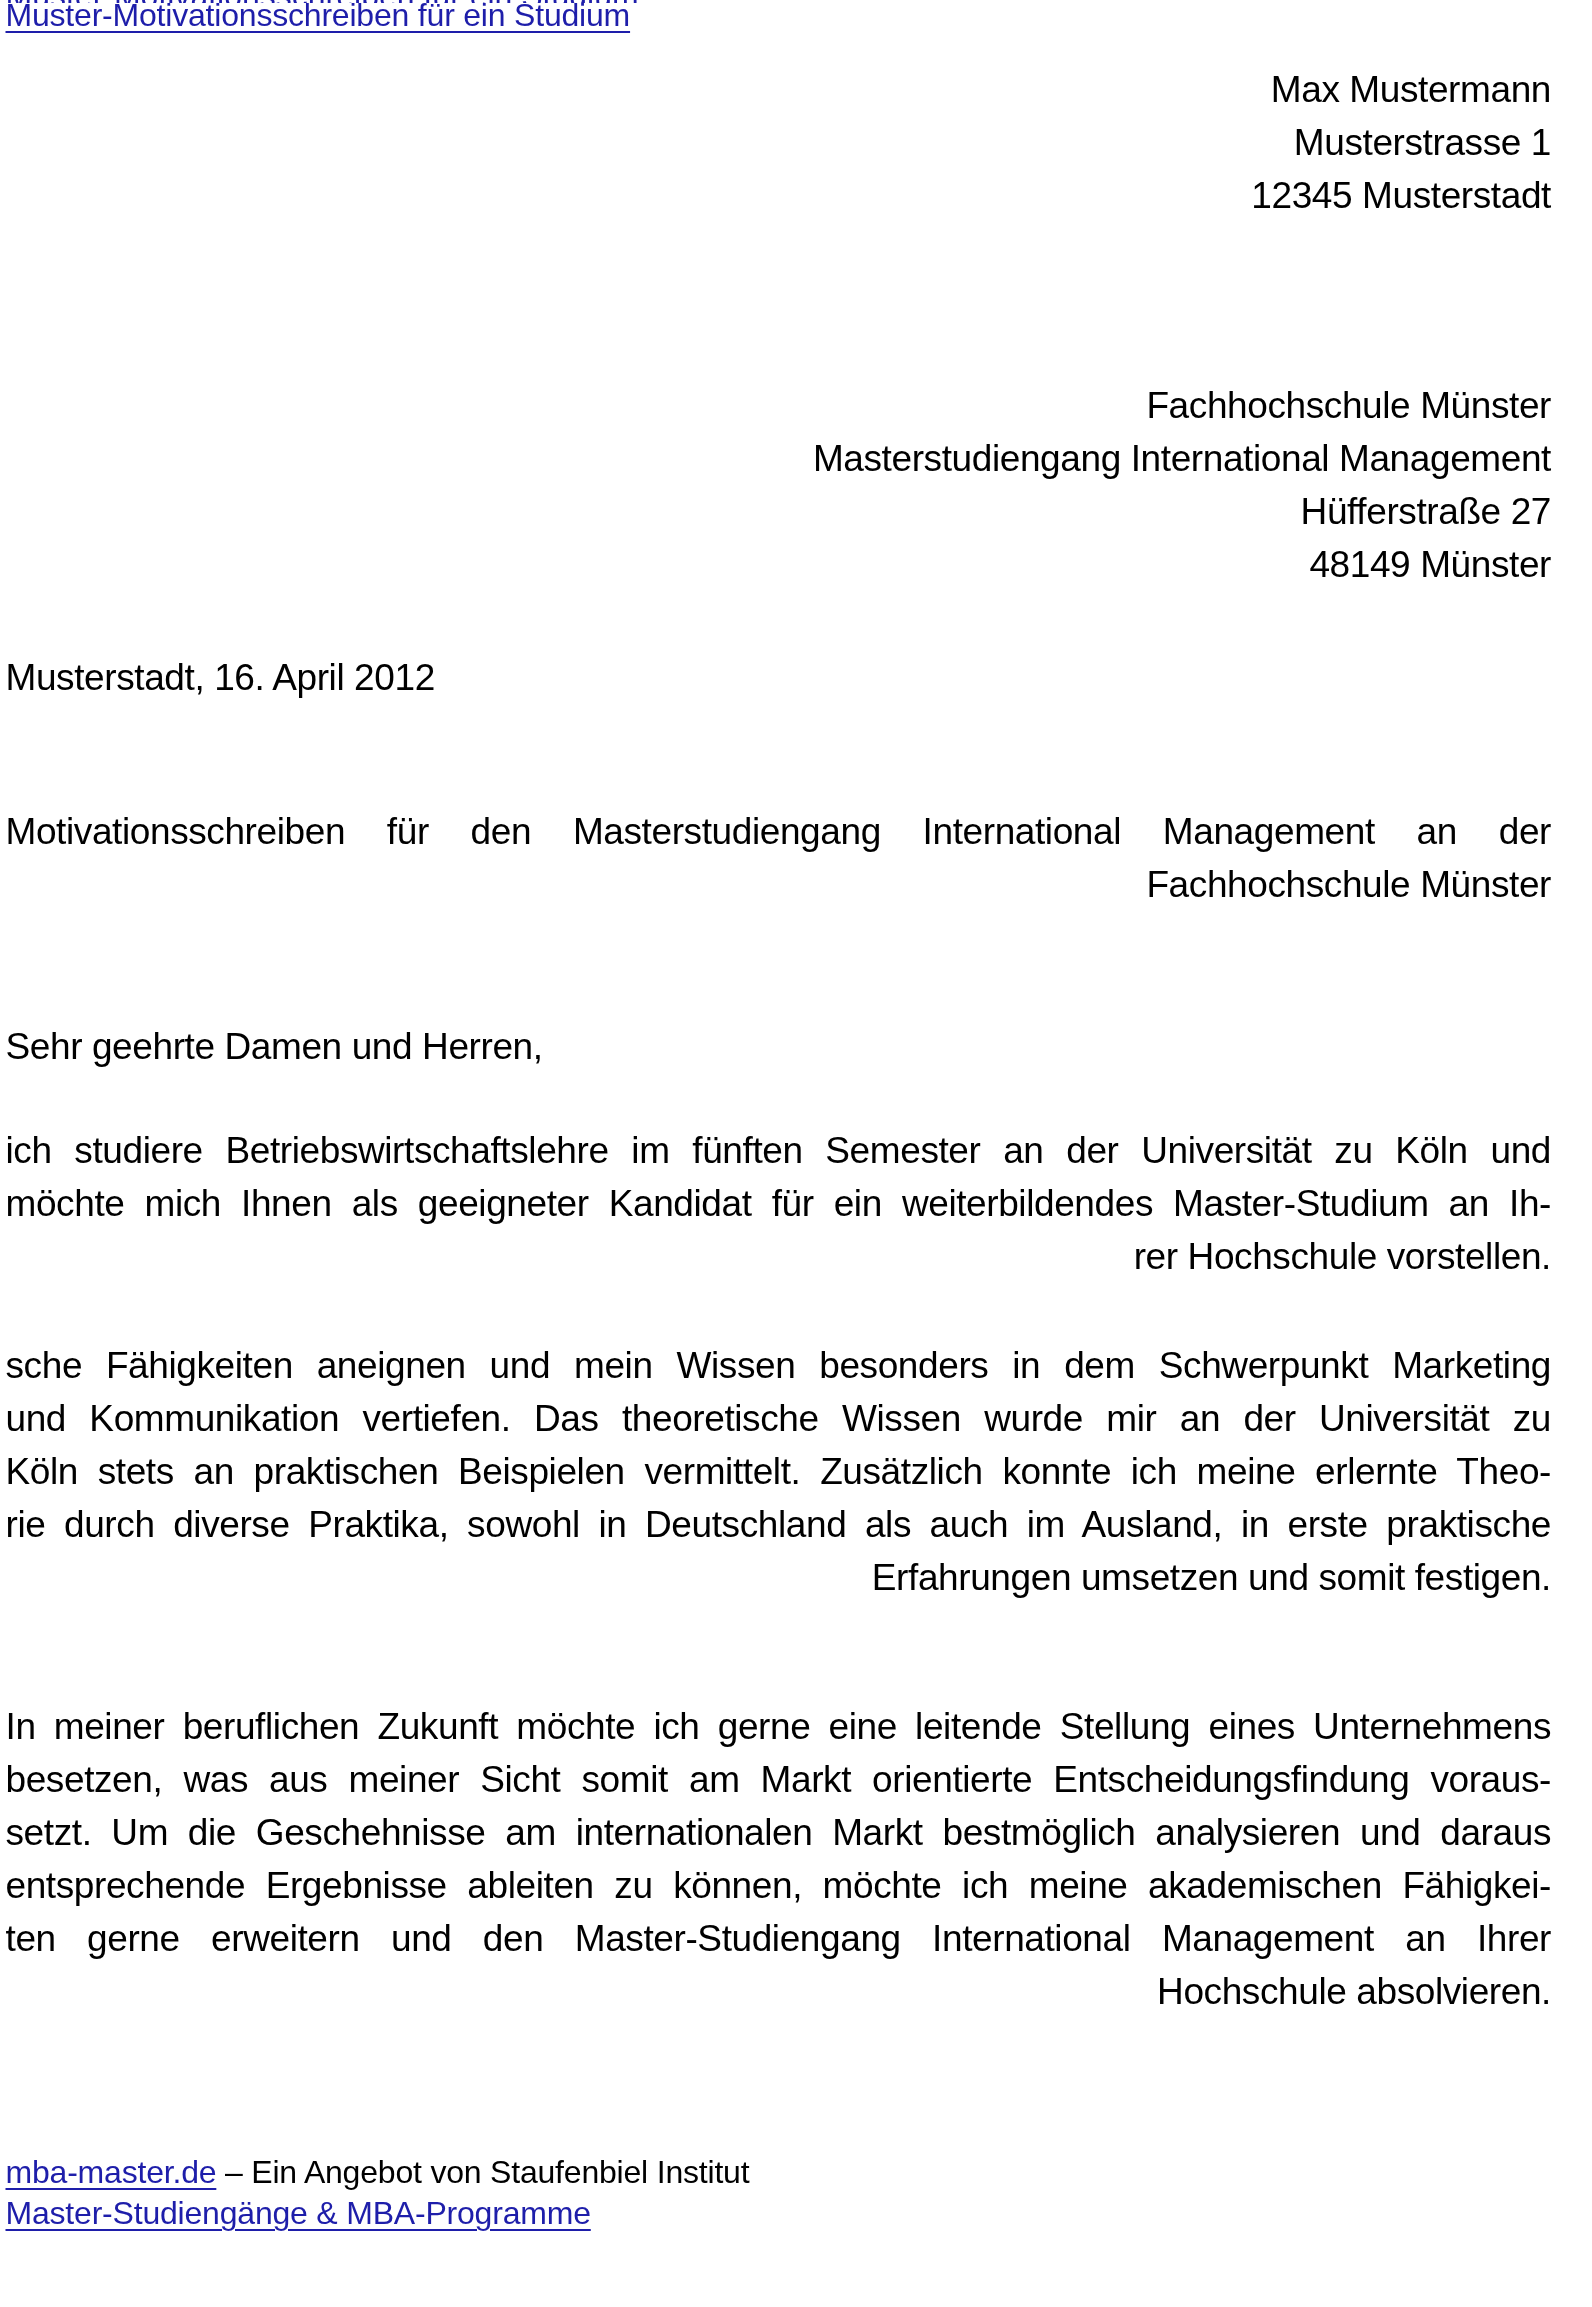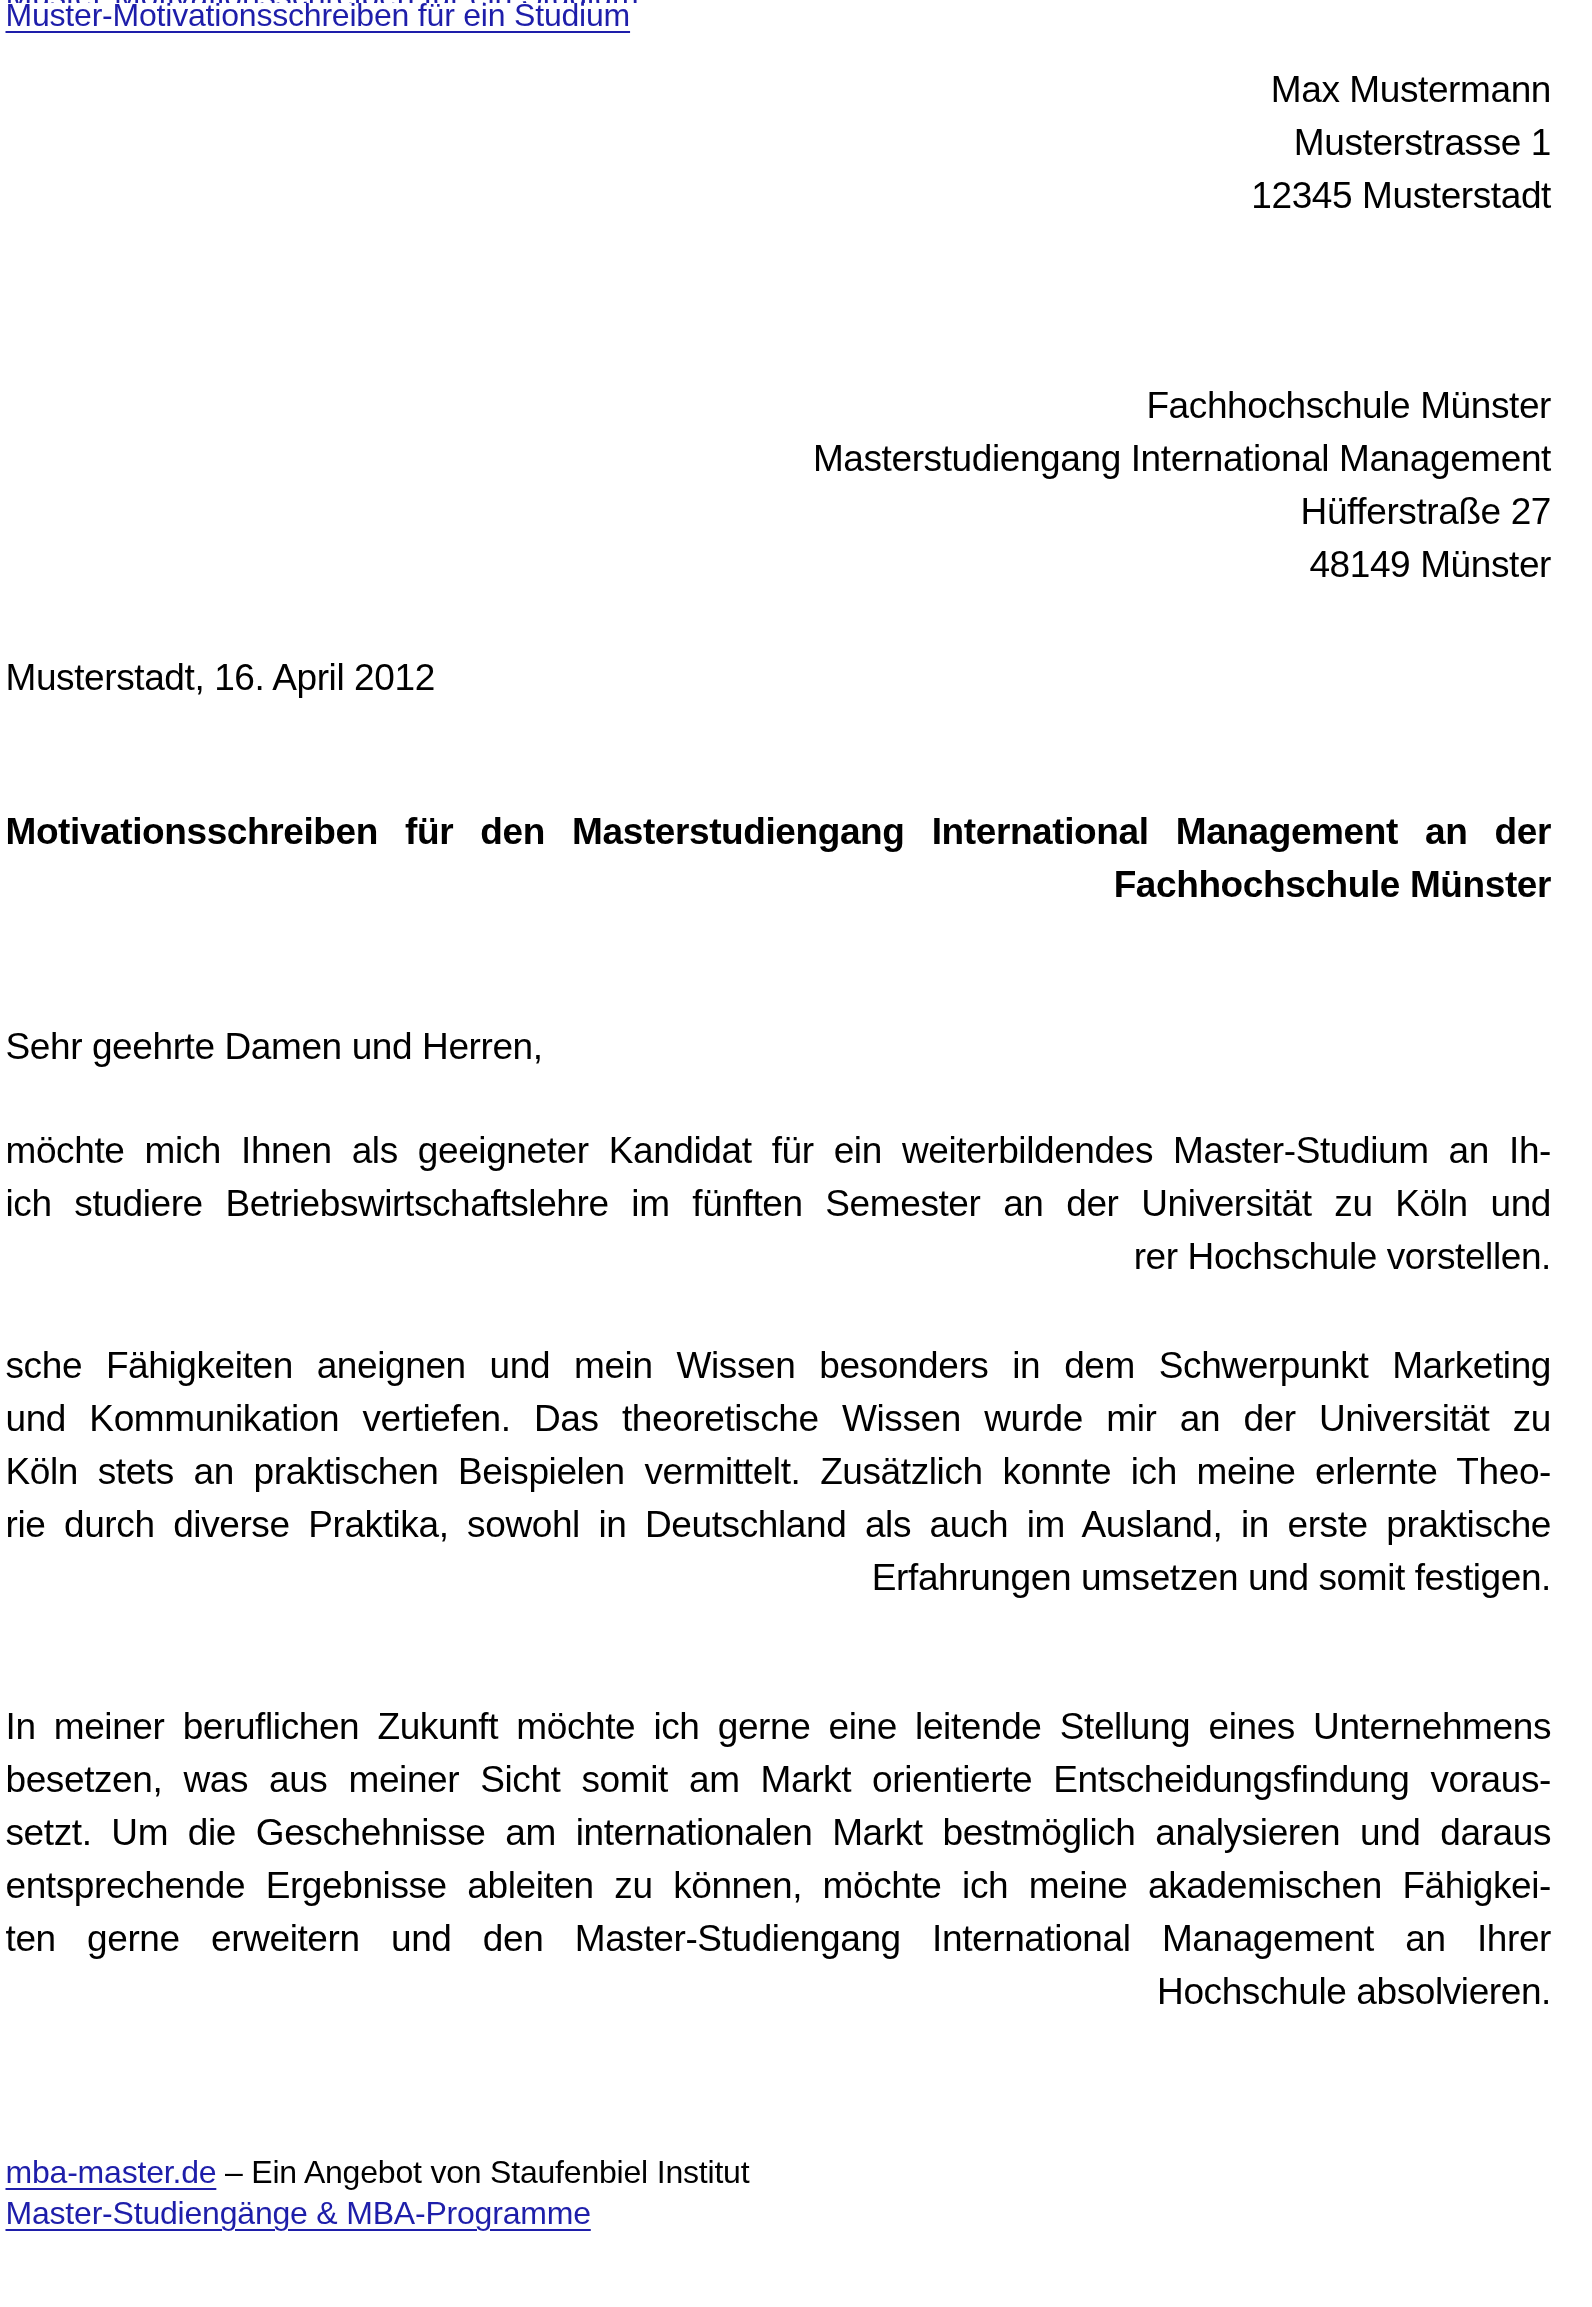--- a/index.html
+++ b/index.html
@@ -17,21 +17,21 @@
     position:absolute;
     left:5.5px;
     right:41px;
     font-size:37px;
     line-height:53px;
     letter-spacing:-0.4px;
   }
   .line{display:block;text-align:right;}
   
   .jall{text-align:justify;text-align-last:justify;}
-  .subject{font-weight:bold;}
+  .subject{font-weight:normal;}
   .dateline{text-align:left;right:47px;}
   .doc-link{
     color:#1e1eaa;
     text-decoration:underline;
     text-decoration-thickness:2.4px;
     text-underline-offset:4.7px;
     cursor:pointer;
   }
   .toplink{
     position:absolute;
@@ -91,22 +91,22 @@
   <div class="block dateline" style="top:651px">Musterstadt, 16. April 2012</div>
 
   <div class="block subject" style="top:805px">
     <div class="line jall">Motivationsschreiben für den Masterstudiengang International Management an der</div>
     <div class="line">Fachhochschule Münster</div>
   </div>
 
   <div class="block" style="top:1020px">Sehr geehrte Damen und Herren,</div>
 
   <div class="block" style="top:1124px">
+    <div class="line jall">ich studiere Betriebswirtschaftslehre im fünften Semester an der Universität zu Köln und</div>
     <div class="line jall">möchte mich Ihnen als geeigneter Kandidat für ein weiterbildendes Master-Studium an Ih-</div>
-    <div class="line jall">ich studiere Betriebswirtschaftslehre im fünften Semester an der Universität zu Köln und</div>
     <div class="line">rer Hochschule vorstellen.</div>
   </div>
 
   <div class="block" style="top:1339px">
     <div class="line jall">sche Fähigkeiten aneignen und mein Wissen besonders in dem Schwerpunkt Marketing</div>
     <div class="line jall">und Kommunikation vertiefen. Das theoretische Wissen wurde mir an der Universität zu</div>
     <div class="line jall">Köln stets an praktischen Beispielen vermittelt. Zusätzlich konnte ich meine erlernte Theo-</div>
     <div class="line jall">rie durch diverse Praktika, sowohl in Deutschland als auch im Ausland, in erste praktische</div>
     <div class="line">Erfahrungen umsetzen und somit festigen.</div>
   </div>

